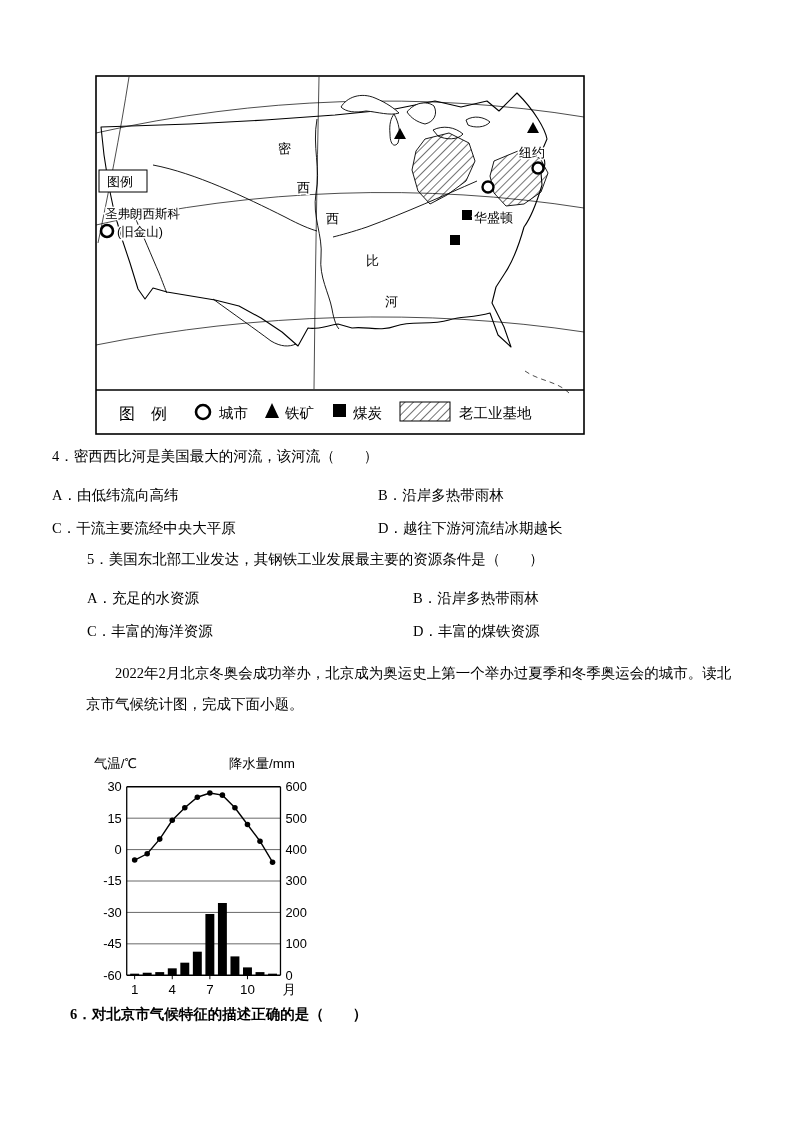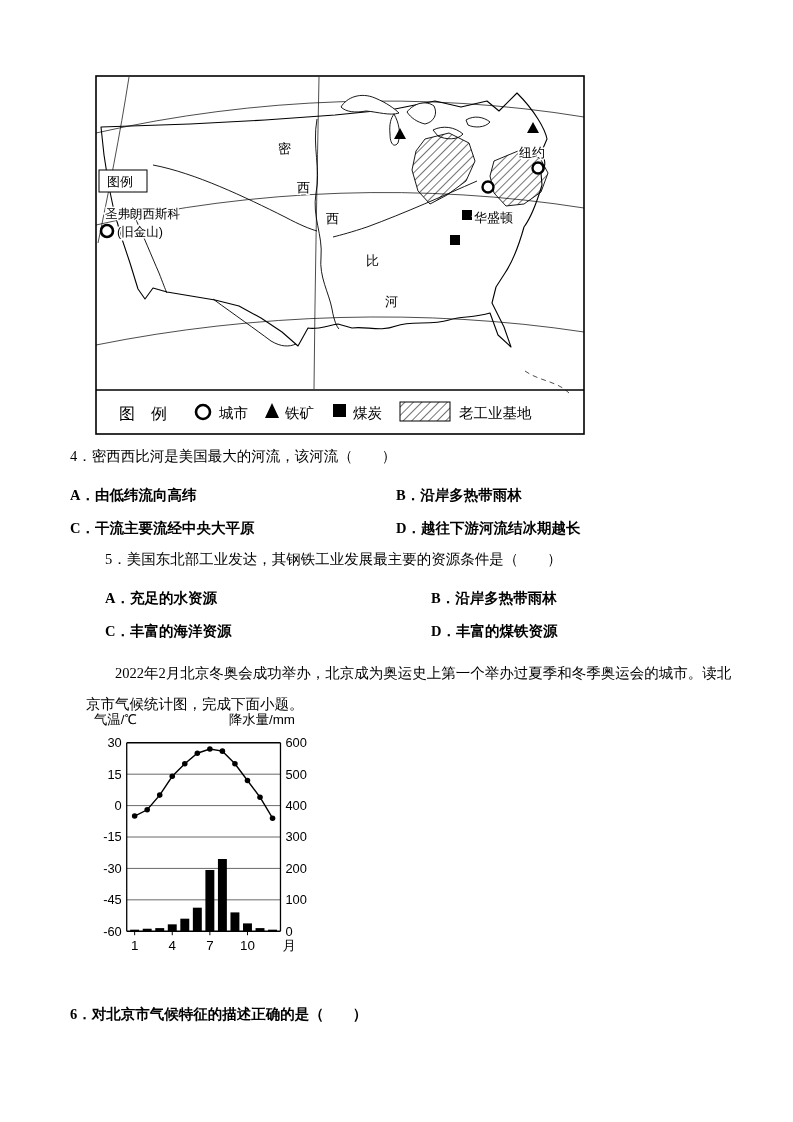--- a/index.html
+++ b/index.html
@@ -9,29 +9,29 @@
     height:1122px;
     background:#fff;
     color:#000;
     font-family:"Liberation Serif", serif;
     font-size:14.5px;
     overflow:hidden;
   }
   .map-wrap{position:absolute;left:95px;top:75px;width:490px;height:360px;}
   .map-wrap svg{display:block;}
   svg text{font-family:"Liberation Sans", sans-serif;fill:#000;}
-  .qblock{position:absolute;left:70px;width:658px;}
+  .qblock{position:absolute;left:52px;width:658px;}
   .stem{line-height:22px;}
-  .opts{display:grid;grid-template-columns:326px 1fr;row-gap:11px;margin-top:17px;font-weight:bold;}
+  .opts{display:grid;grid-template-columns:326px 1fr;row-gap:11px;margin-top:17px;}
   .opt{line-height:22px;}
   .passage{
     position:absolute;left:70px;top:642px;width:658px;
     line-height:31px;text-indent:2em;margin:16px;
   }
-  #climate-chart{position:absolute;left:92px;top:708px;width:250px;height:262px;}
+  #climate-chart{position:absolute;left:92px;top:752px;width:250px;height:262px;}
   .q6{position:absolute;left:70px;top:1003px;width:658px;line-height:22px;font-weight:bold;}
 </style>
 </head>
 <body>
 
 <div class="page">
 
   <div class="map-wrap">
     <svg viewBox="0 0 490 360" width="490" height="360">
       <defs>

